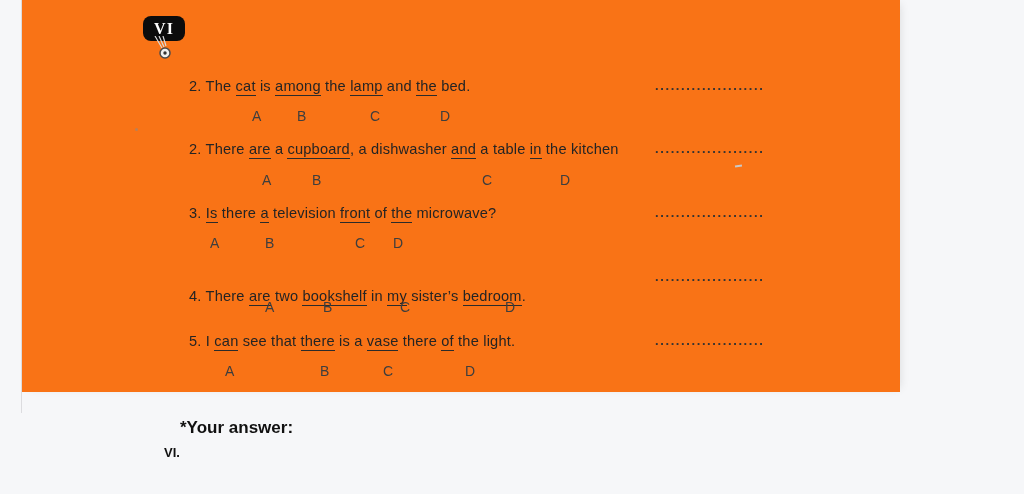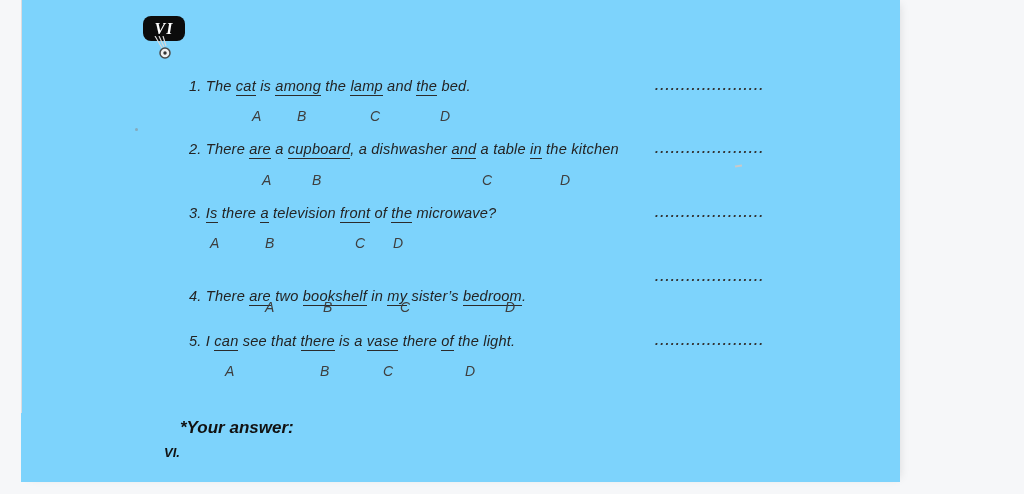--- a/index.html
+++ b/index.html
@@ -1,19 +1,19 @@
 <!DOCTYPE html>
 <html><head>
 <meta charset="utf-8">
 <style>
   html,body{margin:0;padding:0;}
   body{font-family:"Liberation Sans",sans-serif;background:#f6f7f9;}
   .stage{position:relative;width:1024px;height:494px;background:#f6f7f9;overflow:hidden;}
-  .paper{position:absolute;left:21px;top:0;width:879px;height:482px;background:#7dd3fc;
-         box-shadow:4px 0 9px -4px rgba(0,0,0,.12);font-style:italic;}
+  .paper{position:absolute;left:21px;top:0;width:879px;height:392px;background:#f97316;
+         box-shadow:4px 0 9px -4px rgba(0,0,0,.12);}
   .scan-border{position:absolute;left:0;top:0;height:413px;width:0;border-left:1px solid #dcdcdf;}
   .badge{position:absolute;left:122px;top:16px;width:42px;height:25px;background:#0c0c0c;color:#fff;
          font-family:"Liberation Serif",serif;font-weight:bold;font-size:16px;line-height:25px;
          text-align:center;border-radius:8px;letter-spacing:1px;}
   .badge-tail{position:absolute;left:128px;top:36px;}
   .title{position:absolute;left:167px;top:20px;font-size:15.5px;font-weight:700;color:#141414;}
   .q-text{position:absolute;left:168px;white-space:nowrap;font-size:14.6px;color:#242424;letter-spacing:.2px;}
   .q-text .u{border-bottom:1.4px solid #2b2b2b;padding-bottom:1px;}
   .dots{position:absolute;left:634px;font-size:13px;font-weight:700;letter-spacing:1.6px;color:#333;}
   .letter{position:absolute;font-size:14px;color:#3e3e3e;}
@@ -37,21 +37,21 @@
     <div class="badge">VI</div>
 
     <svg class="badge-tail" width="34" height="30" viewBox="0 0 34 30">
       <path d="M6 0 L13 12 M10 0 L15 11 M14 0 L17 10" stroke="#d9d9d9" stroke-width="1.2" fill="none"></path>
       <circle cx="16" cy="17" r="5" fill="#f0f0f0" stroke="#4a4a4a" stroke-width="1.5"></circle>
       <circle cx="16" cy="17" r="1.7" fill="#333"></circle>
     </svg>
 
 
     <div id="questions">
-        <div class="q-text" style="top: 78px;"><span>1. The </span><span class="u">cat</span><span> is </span><span class="u">among</span><span> the </span><span class="u">lamp</span><span> and </span><span class="u">the</span><span> bed.</span></div>
+        <div class="q-text" style="top: 78px;"><span>2. The </span><span class="u">cat</span><span> is </span><span class="u">among</span><span> the </span><span class="u">lamp</span><span> and </span><span class="u">the</span><span> bed.</span></div>
         <div class="dots" style="top: 78px;">.....................</div>
         <span class="letter" style="left: 231px; top: 108px;">A</span>
         <span class="letter" style="left: 276px; top: 108px;">B</span>
         <span class="letter" style="left: 349px; top: 108px;">C</span>
         <span class="letter" style="left: 419px; top: 108px;">D</span>
         <div class="q-text" style="top: 141px;"><span>2. There </span><span class="u">are</span><span> a </span><span class="u">cupboard</span><span>, a dishwasher </span><span class="u">and</span><span> a table </span><span class="u">in</span><span> the kitchen</span></div>
         <div class="dots" style="top: 141px;">.....................</div>
         <span class="letter" style="left: 241px; top: 172px;">A</span>
         <span class="letter" style="left: 291px; top: 172px;">B</span>
         <span class="letter" style="left: 461px; top: 172px;">C</span>

